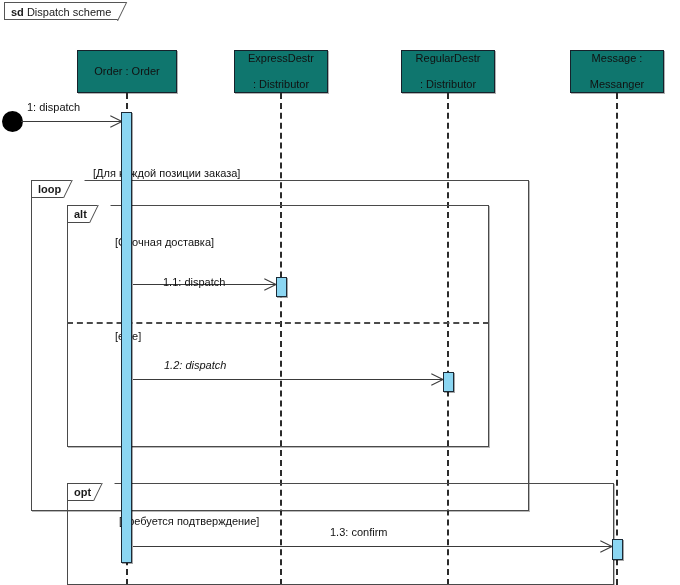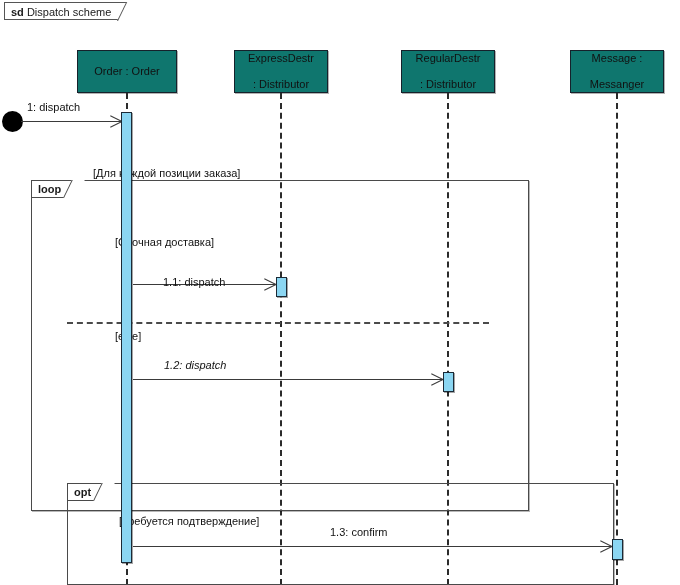--- a/index.html
+++ b/index.html
@@ -151,20 +151,26 @@
   <div class="lifeline" style="left:616px;top:93px;height:492px;"></div>
 
   <div class="fragment" style="left:31px;top:136px;width:498px;height:331px;margin-top:44px;">
     <div class="frag-label">
       <span>loop</span>
       <span class="corner"></span>
     </div>
   </div>
   <div class="guard" style="left:93px;top:167px;">[Для каждой позиции заказа]</div>
 
+  <div class="fragment" style="left:67px;top:205px;width:422px;height:242px;">
+    <div class="frag-label">
+      <span>alt</span>
+      <span class="corner"></span>
+    </div>
+  </div>
   <div class="guard" style="left:115px;top:236px;">[Срочная доставка]</div>
   <div class="frag-divider" style="left:67px;top:322px;width:422px;"></div>
   <div class="guard" style="left:115px;top:330px;">[else]</div>
 
   <div class="fragment" style="left:67px;top:483px;width:547px;height:102px;">
     <div class="frag-label">
       <span>opt</span>
       <span class="corner"></span>
     </div>
   </div>

